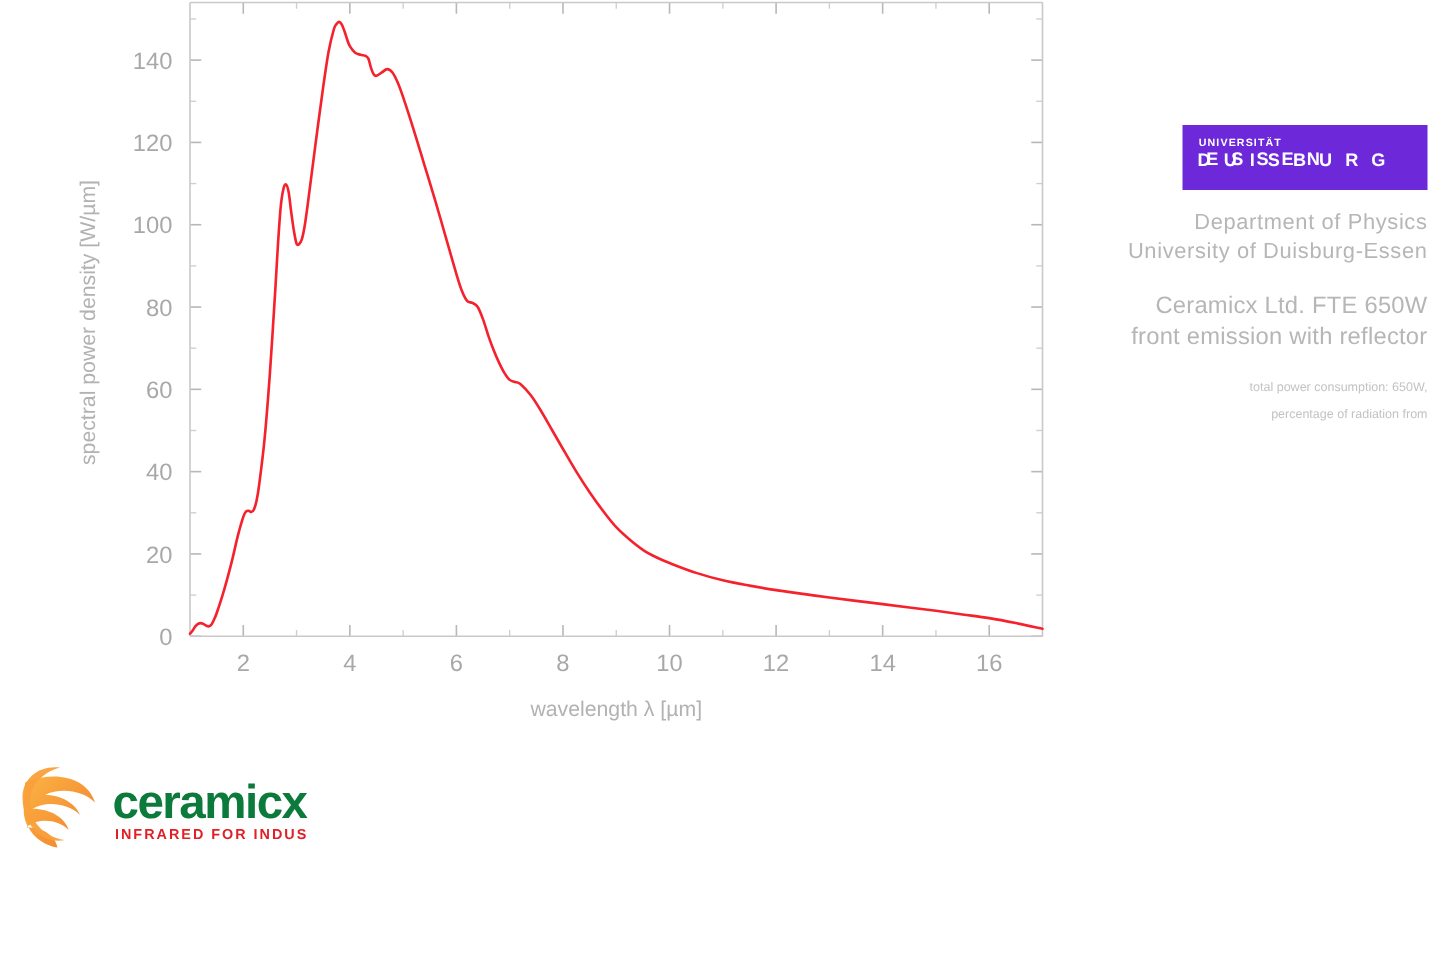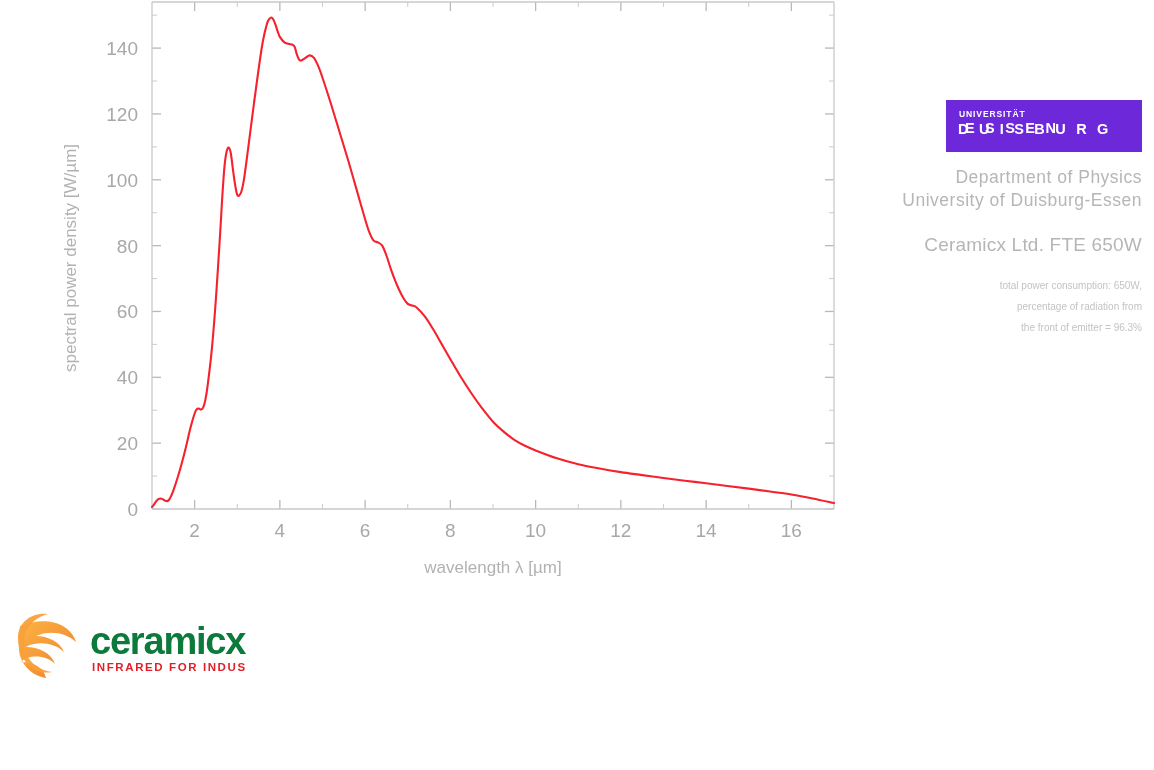--- a/index.html
+++ b/index.html
@@ -238,26 +238,26 @@
     <div class="l-essen">E S S E N</div>
   </div>
 
   <div class="info-block">
     <div class="info-univ">Department of Physics</div>
     <div class="info-univ">University of Duisburg-Essen</div>
   </div>
 
   <div>
     <div class="info-title">Ceramicx Ltd. FTE 650W</div>
+    <div class="info-title" style="margin-top:0">front emission with reflector</div>
   </div>
 
   <div>
     <div class="info-note">total power consumption: 650W,</div>
     <div class="info-note" style="margin-top:0">percentage of radiation from</div>
-    <div class="info-note" style="margin-top:0">the front of emitter = 96.3%</div>
   </div>
 </div>
 
 <div id="ceramicx-logo">
   <svg width="232" height="78" viewBox="0 0 232 78">
     <defs>
       <linearGradient id="gmark" x1="0" y1="0" x2="1" y2="1">
         <stop offset="0%" stop-color="#fcb445"></stop>
         <stop offset="100%" stop-color="#f07e2a"></stop>
       </linearGradient>

